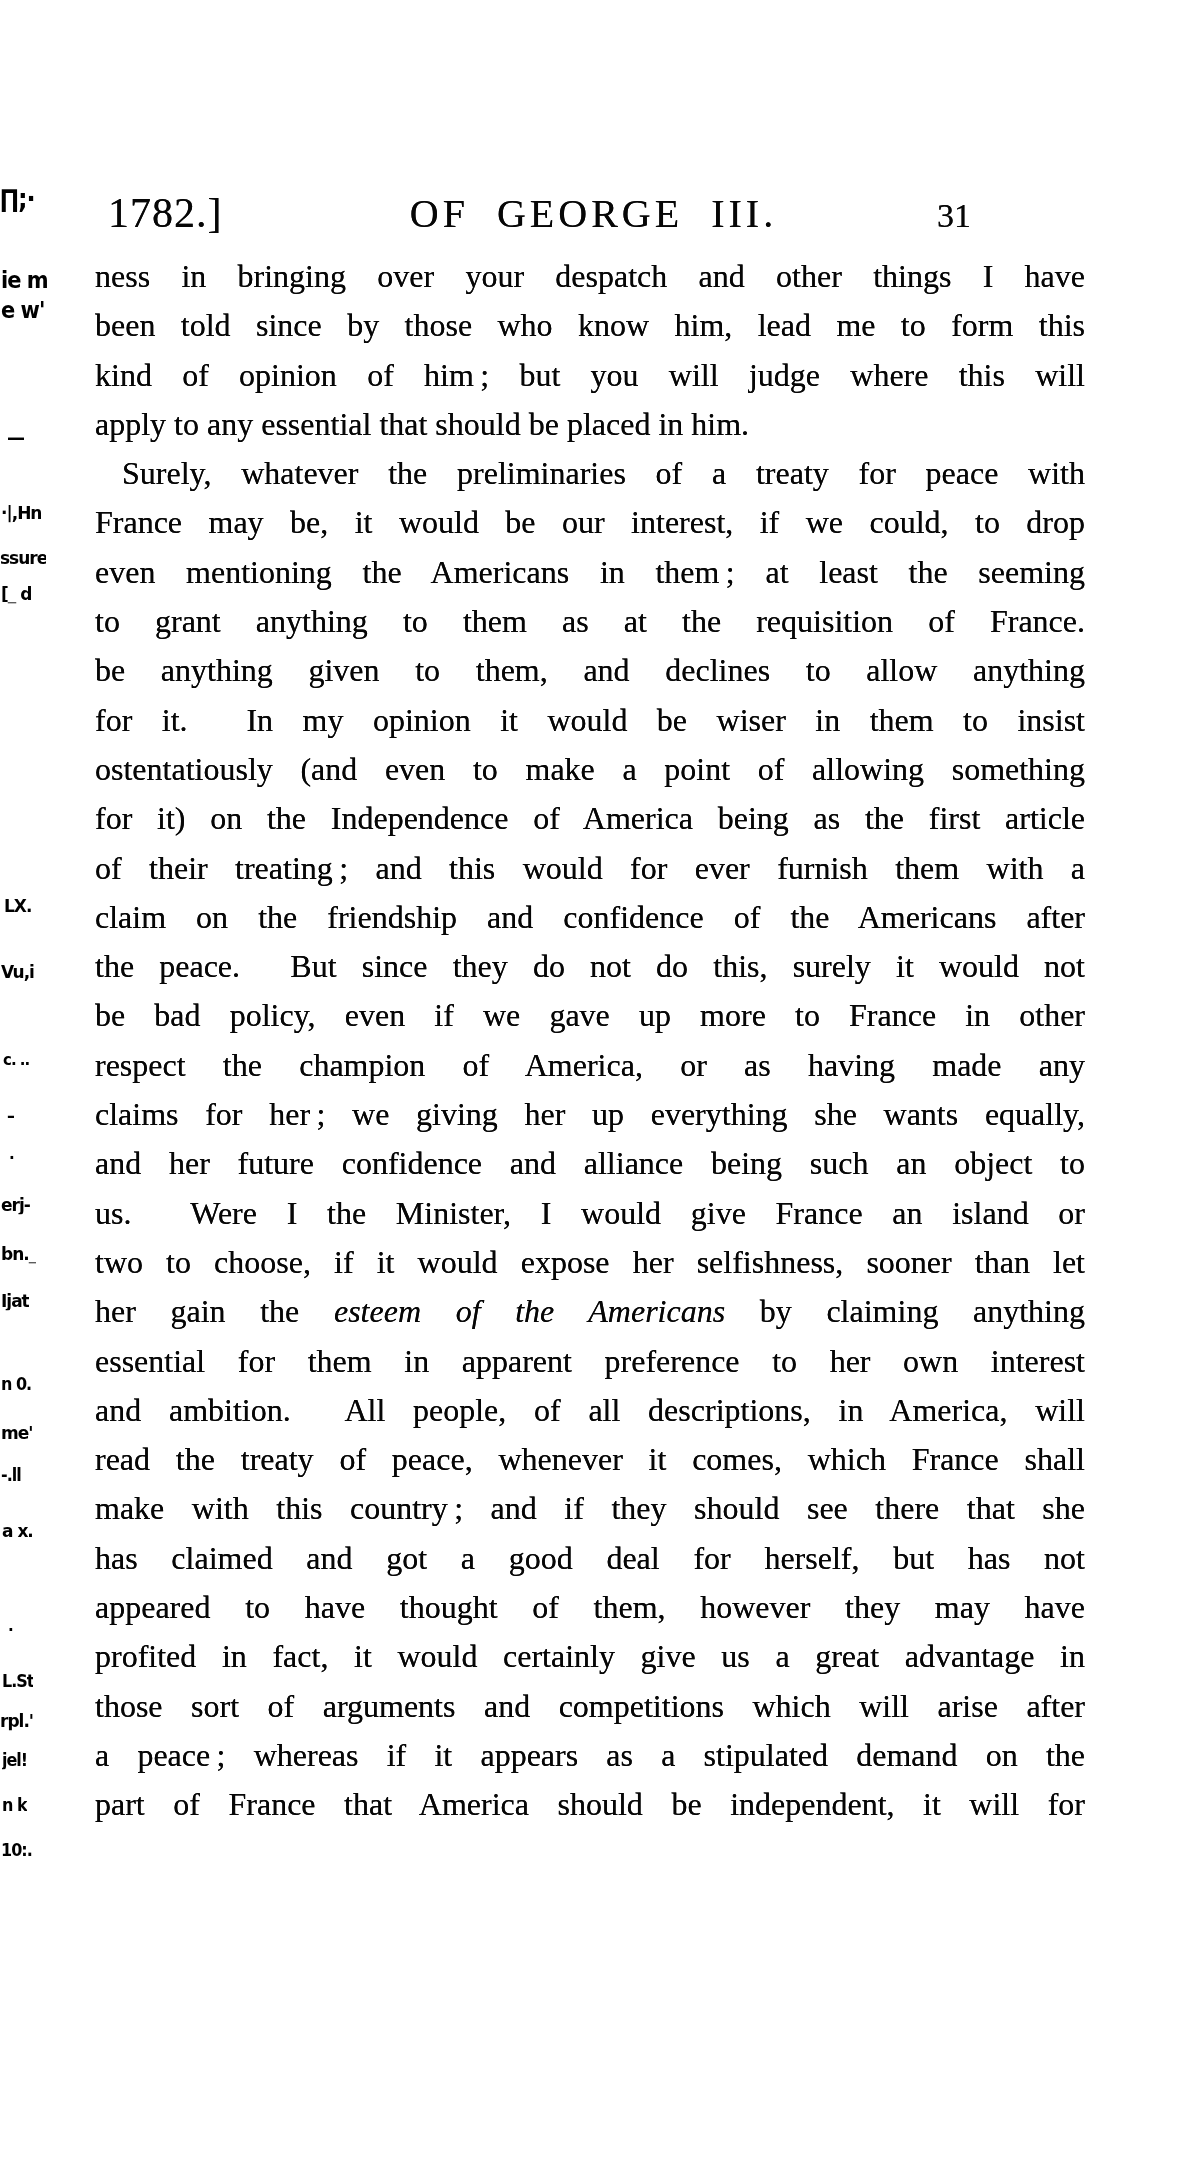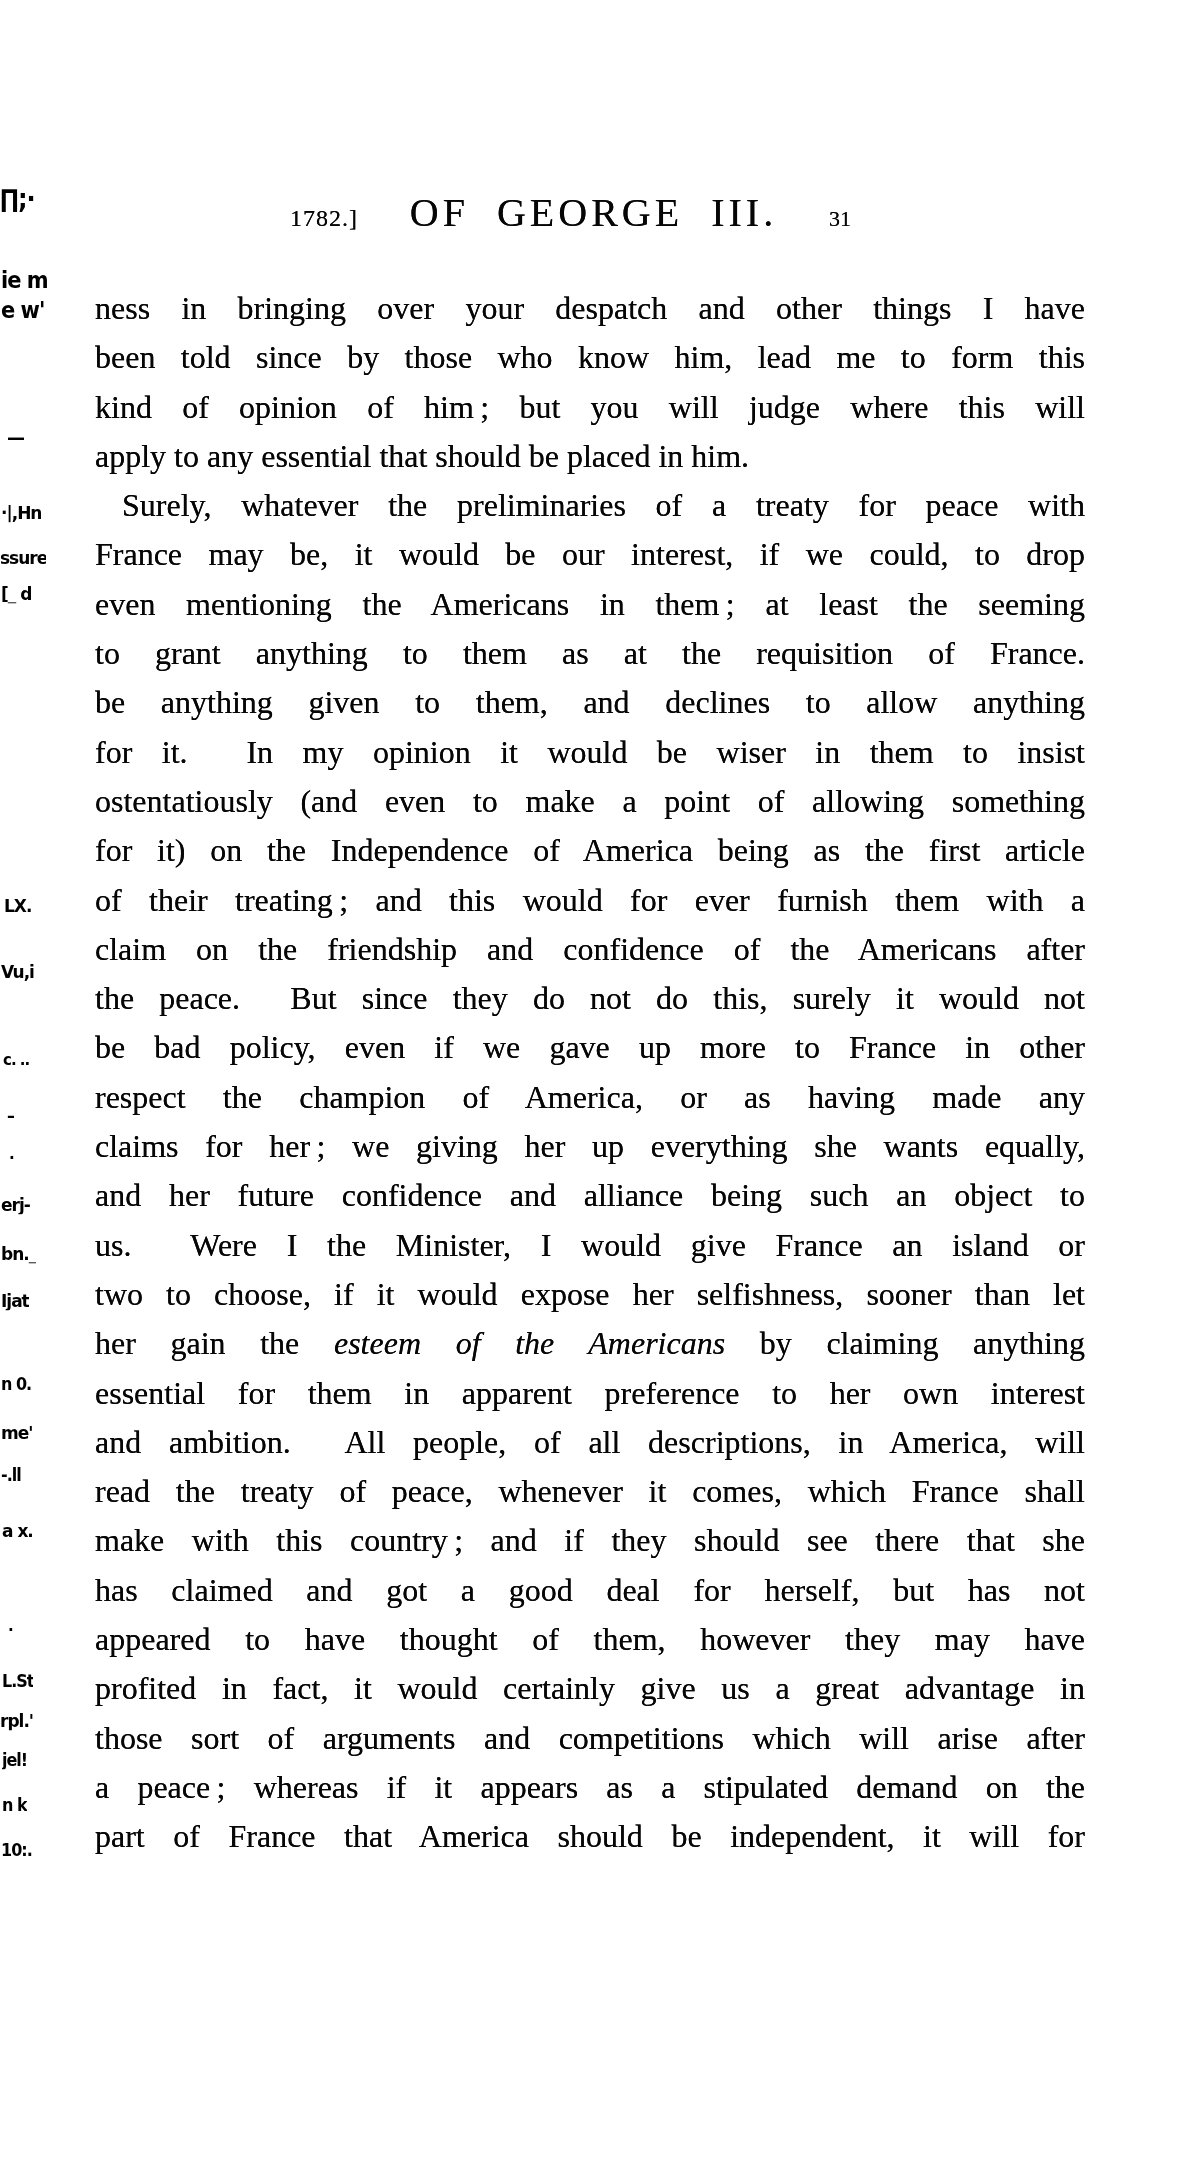--- a/index.html
+++ b/index.html
@@ -10,29 +10,29 @@
     background:var(--paper,#ffffff);
     color:var(--ink,#060606);
     font-family:"Liberation Serif", serif;
     overflow:hidden;
   }
   
   .header {
     position:absolute; left:95px; top:189px; width:990px;
     display:flex; align-items:baseline;
   }
-  .h-left  { width:250px; font-size:24px; padding-left:13px; letter-spacing:1px;
-             text-shadow:0 0 0.5px rgba(0,0,0,.85);text-align:right; }
+  .h-left  { width:250px; font-size:42px; padding-left:13px; letter-spacing:1px;
+             text-shadow:0 0 0.5px rgba(0,0,0,.85); }
   .h-center{ flex:1; text-align:center; font-size:40px; letter-spacing:4px;
              word-spacing:14px; text-shadow:0 0 0.5px rgba(0,0,0,.85); }
-  .h-right { width:250px; text-align:left; font-size:22px; padding-right:6px;
+  .h-right { width:250px; text-align:center; font-size:34px; padding-right:6px;
              text-shadow:0 0 0.5px rgba(0,0,0,.85); }
   
   .body {
-    position:absolute; left:95px; top:284px; width:990px;
+    position:absolute; left:95px; top:252px; width:990px;
   }
   .line {
     font-size:32px;
     line-height:49.3px; height:49.3px;
     text-align:justify;
     text-align-last:justify;
     text-shadow:0 0 0.55px rgba(0,0,0,.9);
     white-space:normal;
   }
   .line.end    { text-align-last:left; }

